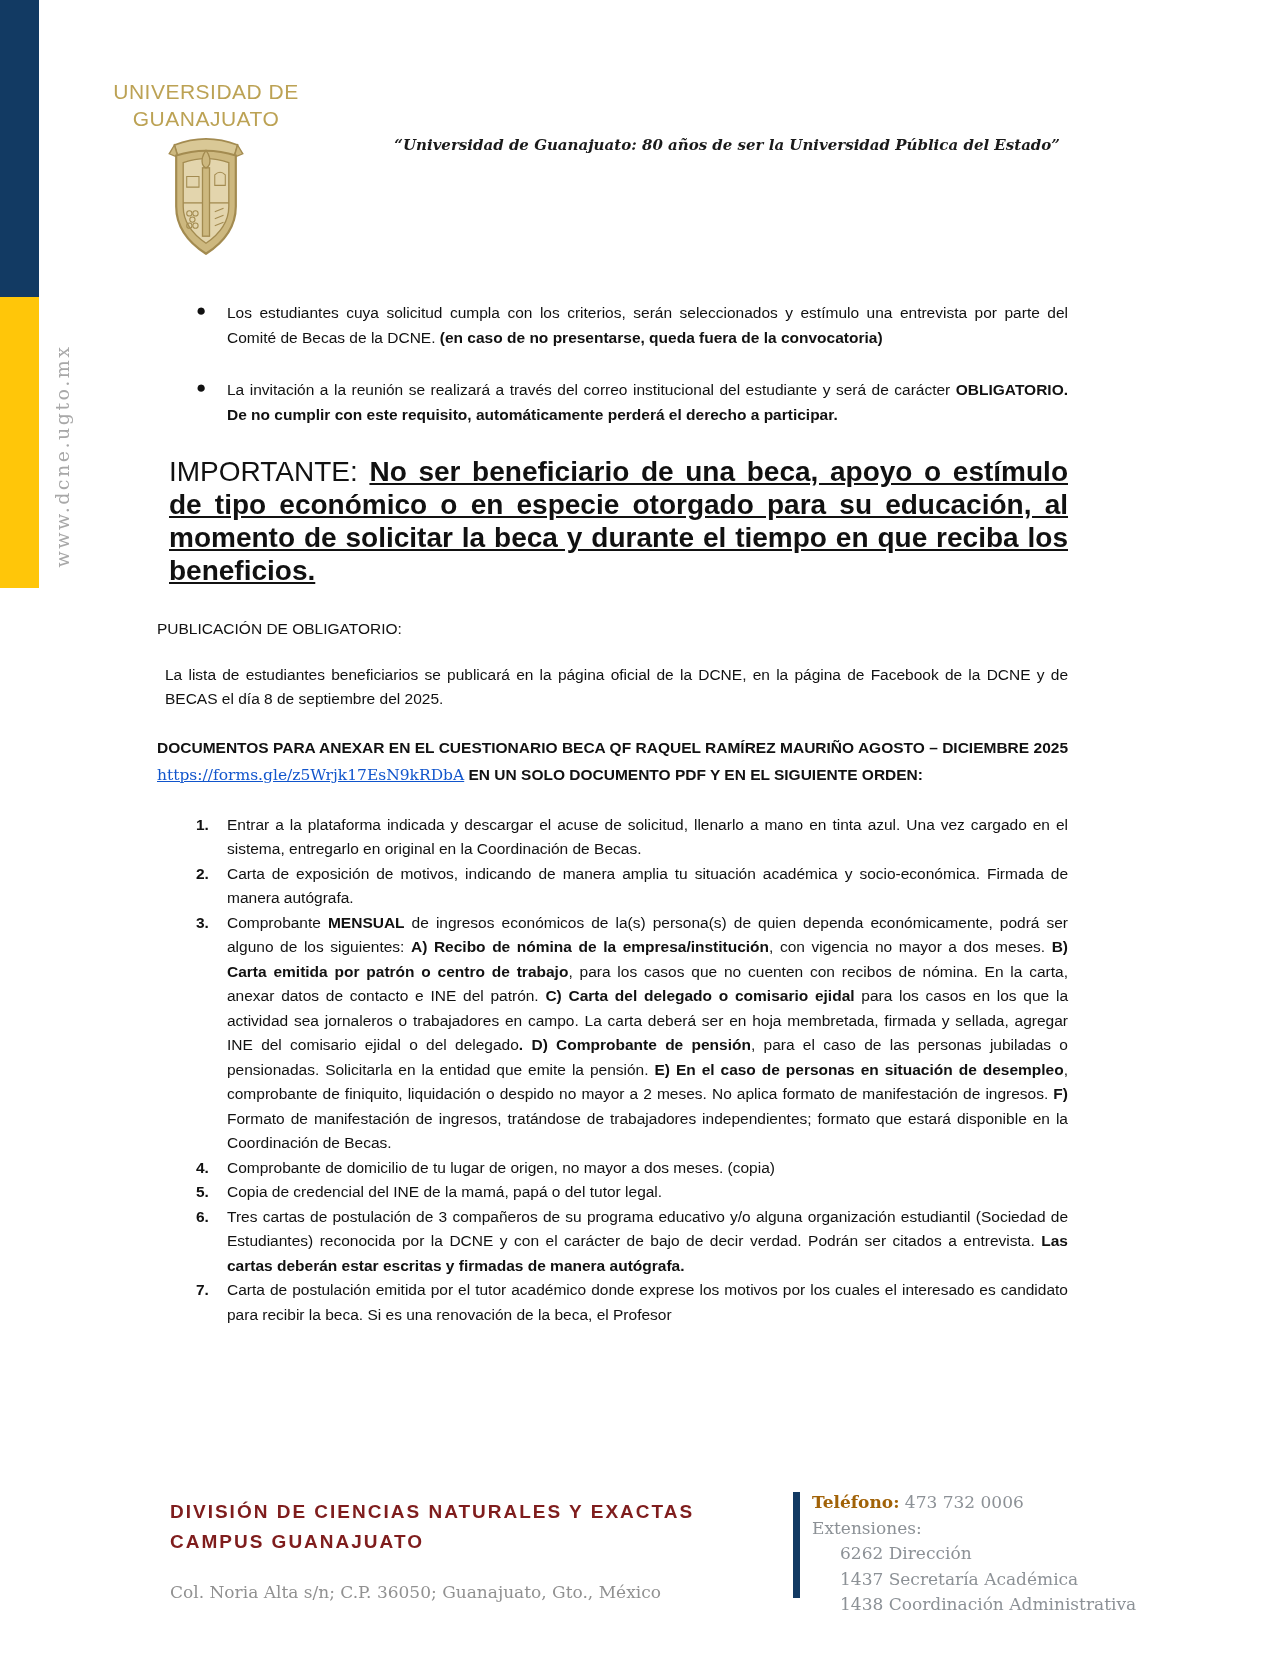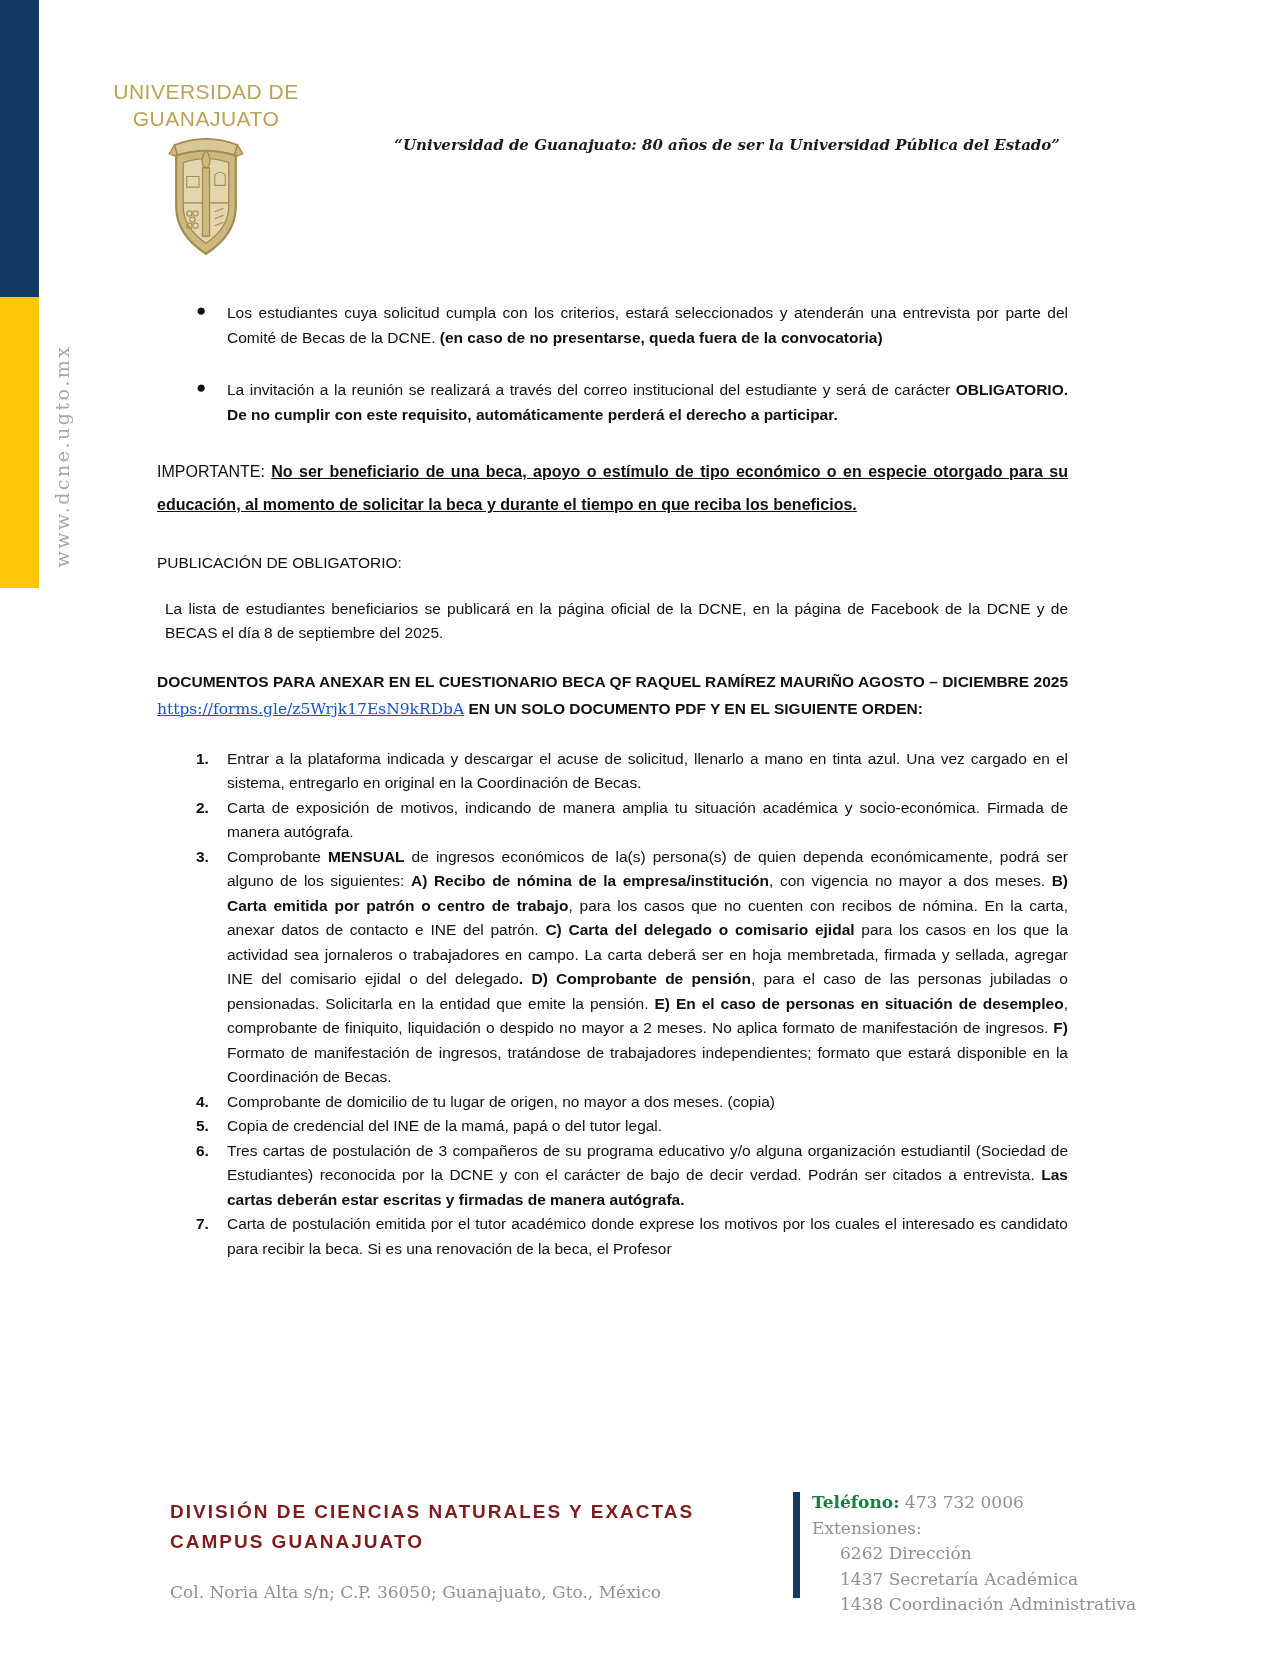--- a/index.html
+++ b/index.html
@@ -22,41 +22,41 @@
   .crest{position:absolute;left:162px;top:131px;width:88px;height:128px;}
   .quote{
     position:absolute;right:215px;top:136px;
     font-family:"DejaVu Serif",serif;font-style:italic;font-weight:700;
     font-size:15px;color:#1a1a1a;white-space:nowrap;
   }
   
   .content{position:absolute;left:157px;top:301px;width:911px;font-size:15.5px;line-height:24.5px;text-align:justify;}
   .bullet-row{position:relative;padding-left:70px;margin:0 0 28px 0;}
   .bullet-dot{position:absolute;left:39px;top:-2px;font-size:17px;}
-  .importante{font-size:16px;line-height:33px;margin:26px 0 30px 0;}
+  .importante{font-size:28px;line-height:33px;margin:26px 0 30px 12px;}
   .subhead{margin:0 0 21px 0;}
   .para{margin:0 0 22px 8px;}
   .docs-heading{line-height:27px;margin:11px 0 24px 0;}
   .numlist{margin:0;padding:0;list-style:none;}
   .numlist li{position:relative;padding-left:70px;}
   .num{position:absolute;left:39px;top:0;font-weight:700;}
   
   .sb{font-weight:700;}
   .su{text-decoration:underline;}
   .sl{color:#1155CC;font-family:"DejaVu Serif",serif;font-weight:400;}
   
   .footer-left{position:absolute;left:170px;top:1497px;}
   .division{color:#7f1d1d;font-weight:700;font-size:19px;letter-spacing:2px;line-height:30px;}
   .address{margin-top:25px;font-family:"DejaVu Serif",serif;font-size:17px;color:#919191;}
   .f-divider{position:absolute;left:793px;top:1492px;width:7px;height:106px;background:#123A63;}
   .footer-right{
     position:absolute;left:812px;top:1490px;
     font-family:"DejaVu Serif",serif;font-size:17px;color:#8C9196;line-height:25.5px;
   }
-  .phone-label{font-weight:700;color:#15803d;}
+  .phone-label{font-weight:700;color:#a16207;}
   .ext{padding-left:28px;}
 </style>
 </head>
 <body>
 
 <div class="page">
 
   <div class="bar-navy"></div>
   <div class="bar-yellow"></div>
   <div class="vertical-url">www.dcne.ugto.mx</div>
@@ -93,21 +93,21 @@
     <path d="M60 50 Q66 44 72 50 L72 62 L60 62 Z" fill="none" stroke="#A38B50" stroke-width="1.2"></path>
     <path d="M60 92 L70 88 M60 100 L70 96 M60 108 L70 104" stroke="#A38B50" stroke-width="1.2" fill="none"></path>
   </svg>
 
   <div class="quote">“Universidad de Guanajuato: 80 años de ser la Universidad Pública del Estado”</div>
 
   <main class="content">
 
     <div class="bullet-row">
       <span class="bullet-dot">●</span>
-      <span><span>Los estudiantes cuya solicitud cumpla con los criterios, estará seleccionados y atenderán una entrevista por parte del Comité de Becas de la DCNE. </span><span class="sb">(en caso de no presentarse, queda fuera de la convocatoria)</span></span>
+      <span><span>Los estudiantes cuya solicitud cumpla con los criterios, serán seleccionados y estímulo una entrevista por parte del Comité de Becas de la DCNE. </span><span class="sb">(en caso de no presentarse, queda fuera de la convocatoria)</span></span>
     </div>
 
     <div class="bullet-row">
       <span class="bullet-dot">●</span>
       <span><span>La invitación a la reunión se realizará a través del correo institucional del estudiante y será de carácter </span><span class="sb">OBLIGATORIO. De no cumplir con este requisito, automáticamente perderá el derecho a participar.</span></span>
     </div>
 
     <p class="importante"><span>IMPORTANTE: </span><span class="sb su">No ser beneficiario de una beca, apoyo o estímulo de tipo económico o en especie otorgado para su educación, al momento de solicitar la beca y durante el tiempo en que reciba los beneficios.</span></p>
 
     <p class="subhead">PUBLICACIÓN DE OBLIGATORIO:</p>

